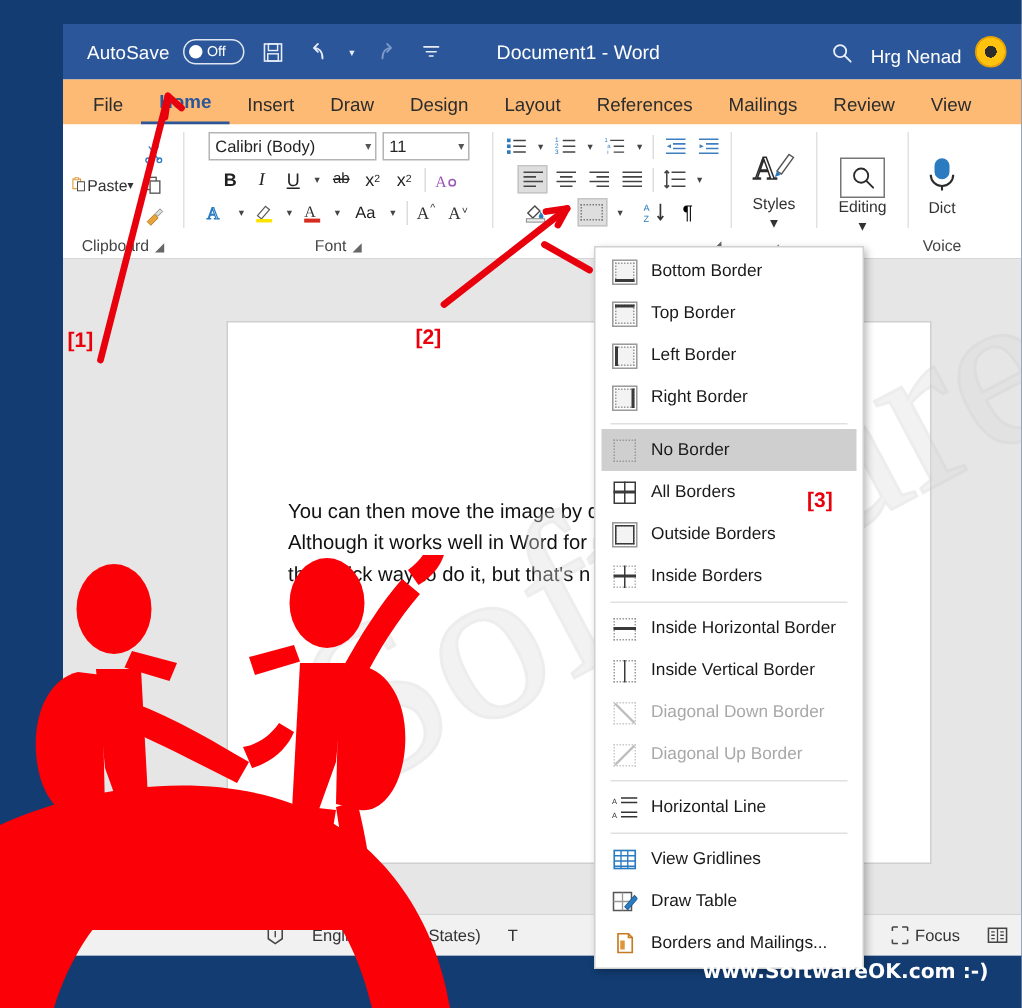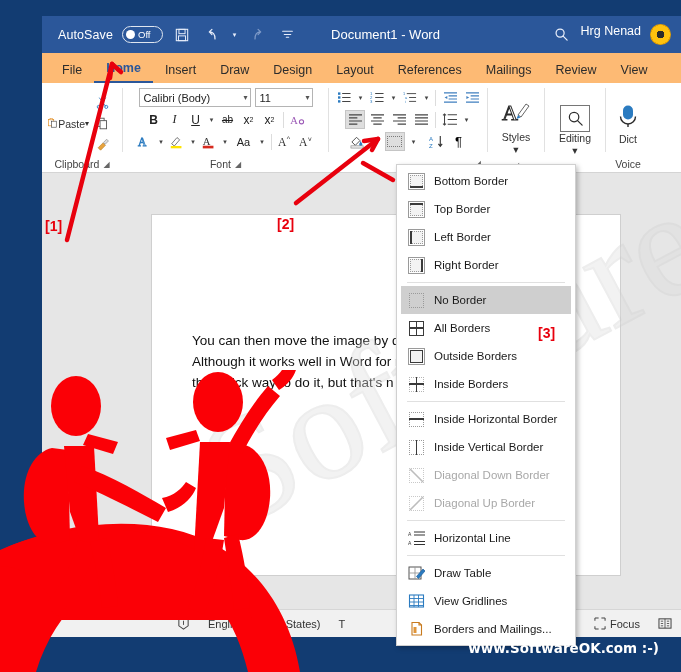--- a/index.html
+++ b/index.html
@@ -33,21 +33,21 @@
   }
   .toggle .knob { width:9px; height:9px; border-radius:50%; background:#fff; }
   .tb-icon { width:20px; height:20px; display:flex; align-items:center; justify-content:center;
              font-size:15px; color:#e8eefb; }
   .tb-icon.dim { color:#7e9ac8; }
   .tb-title {
     position:absolute; left:0; right:0; text-align:center; font-size:13px;
     pointer-events:none;
     margin-left:48px;
   }
-  .tb-right { margin-left:auto; display:flex; align-items:flex-start; gap:9px; padding-right:10px; }
+  .tb-right { margin-left:auto; display:flex; align-items:flex-end; gap:9px; padding-right:10px; }
   .user-name { font-size:12.5px; }
   .avatar {
     width:21px; height:21px; border-radius:50%;
     background:radial-gradient(circle at 50% 50%, #2b2b2b 0 26%, #ffc20e 27% 62%, #e8a200 63% 100%);
   }
   .search-glyph { font-size:15px; }
 
   
   #tabs {
     height:30px; background:#fdba74; display:flex; align-items:flex-end;
@@ -684,38 +684,38 @@
         </svg>
     </span>
     <span class="mi-lbl">Horizontal Line</span>
   </div>
 
   <div class="msep"></div>
 
   <div class="mi">
     <span class="gico">
       <svg width="17" height="16" viewBox="0 0 17 16">
-          <rect x="1" y="2" width="12" height="12" fill="#fff" stroke="#555" stroke-width="1"></rect>
-          <path d="M1 8h12M7 2v12" stroke="#999" stroke-width=".9"></path>
-          <path d="M8.5 11.5L15 4l2 2-6.5 7.5z" fill="#2b7bc0" stroke="#1c5f9b" stroke-width=".7"></path>
-        </svg>
-    </span>
-    <span class="mi-lbl">Draw Table</span>
-  </div>
-
-  <div class="mi">
-    <span class="gico">
-      <svg width="17" height="16" viewBox="0 0 17 16">
           <rect x="1.5" y="2" width="14" height="12" fill="#fff" stroke="#2b7bc0" stroke-width="1.1"></rect>
           <g stroke="#2b7bc0" stroke-width=".9">
             <path d="M1.5 5.5h14M1.5 9h14M1.5 12.5h14M6 2v12M10.5 2v12"></path>
           </g>
         </svg>
     </span>
     <span class="mi-lbl">View Gridlines</span>
+  </div>
+
+  <div class="mi">
+    <span class="gico">
+      <svg width="17" height="16" viewBox="0 0 17 16">
+          <rect x="1" y="2" width="12" height="12" fill="#fff" stroke="#555" stroke-width="1"></rect>
+          <path d="M1 8h12M7 2v12" stroke="#999" stroke-width=".9"></path>
+          <path d="M8.5 11.5L15 4l2 2-6.5 7.5z" fill="#2b7bc0" stroke="#1c5f9b" stroke-width=".7"></path>
+        </svg>
+    </span>
+    <span class="mi-lbl">Draw Table</span>
   </div>
 
   <div class="mi">
     <span class="gico">
       <svg width="17" height="16" viewBox="0 0 17 16">
           <path d="M4 1.5h7l2.5 2.5v10H4z" fill="#fff" stroke="#c87a1e" stroke-width="1.1"></path>
           <path d="M11 1.5V4h2.5" fill="none" stroke="#c87a1e" stroke-width="1.1"></path>
           <rect x="5.5" y="6" width="3" height="6" fill="#e0953a"></rect>
         </svg>
     </span>

